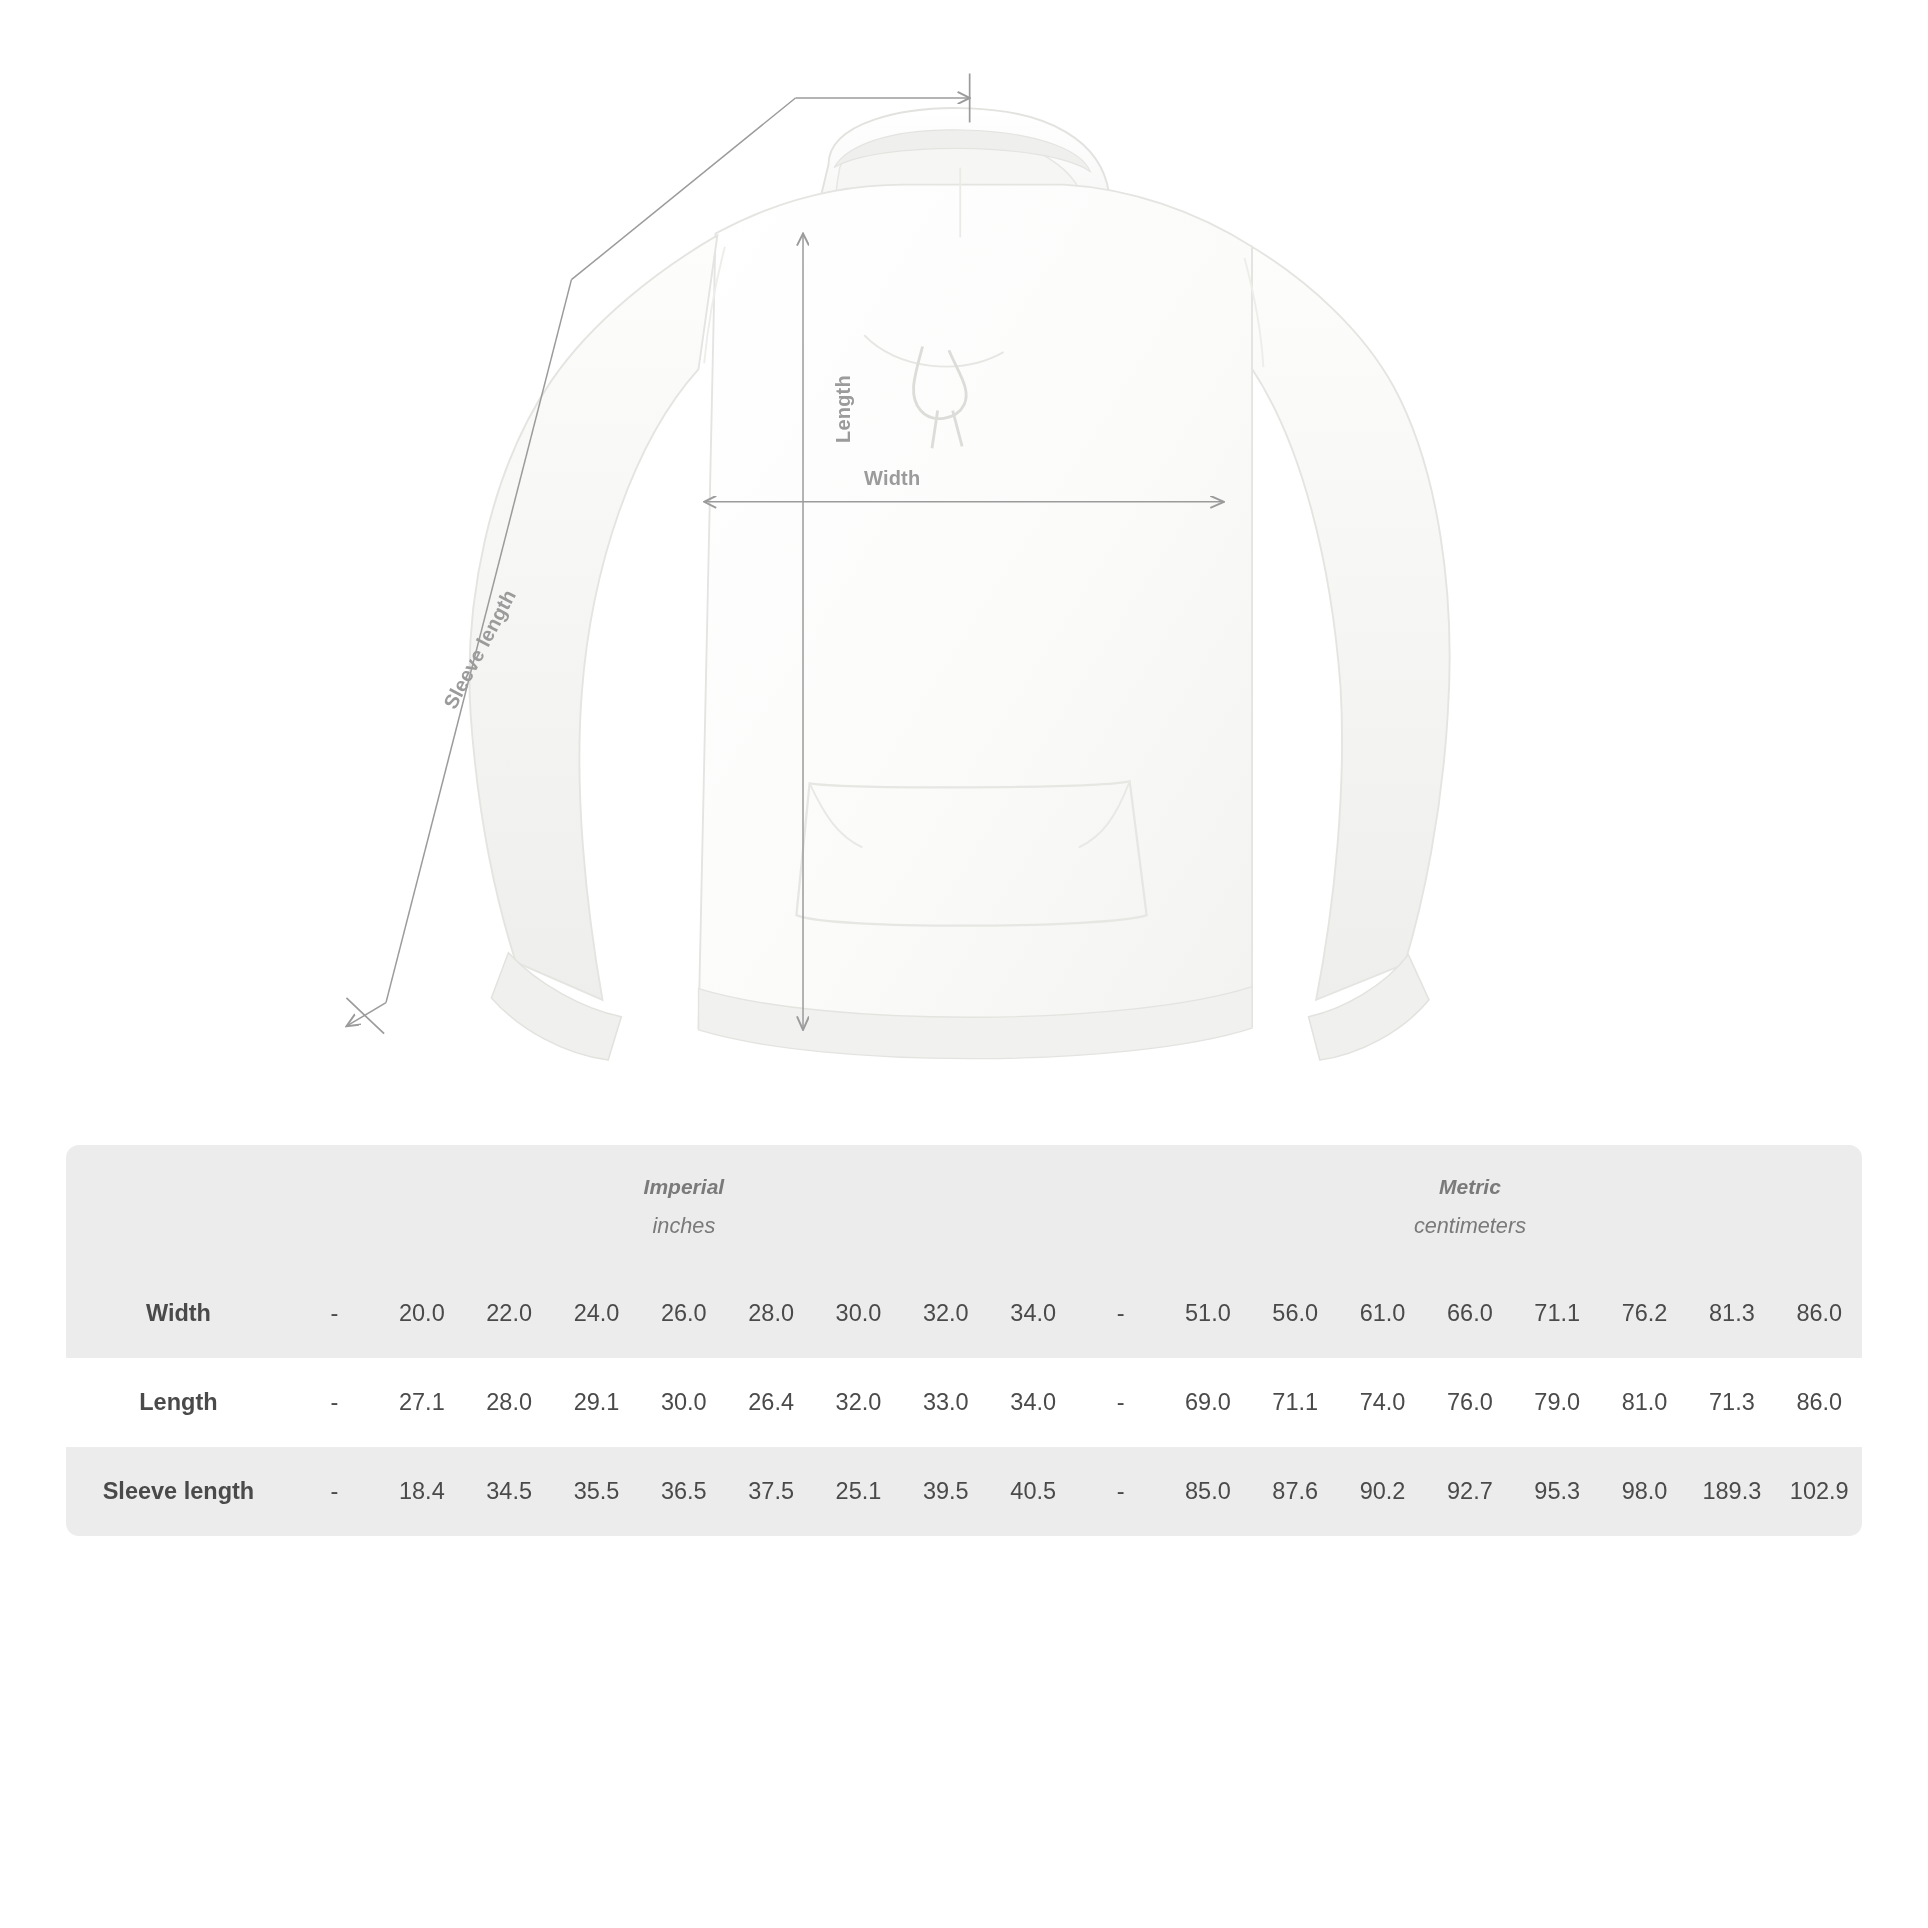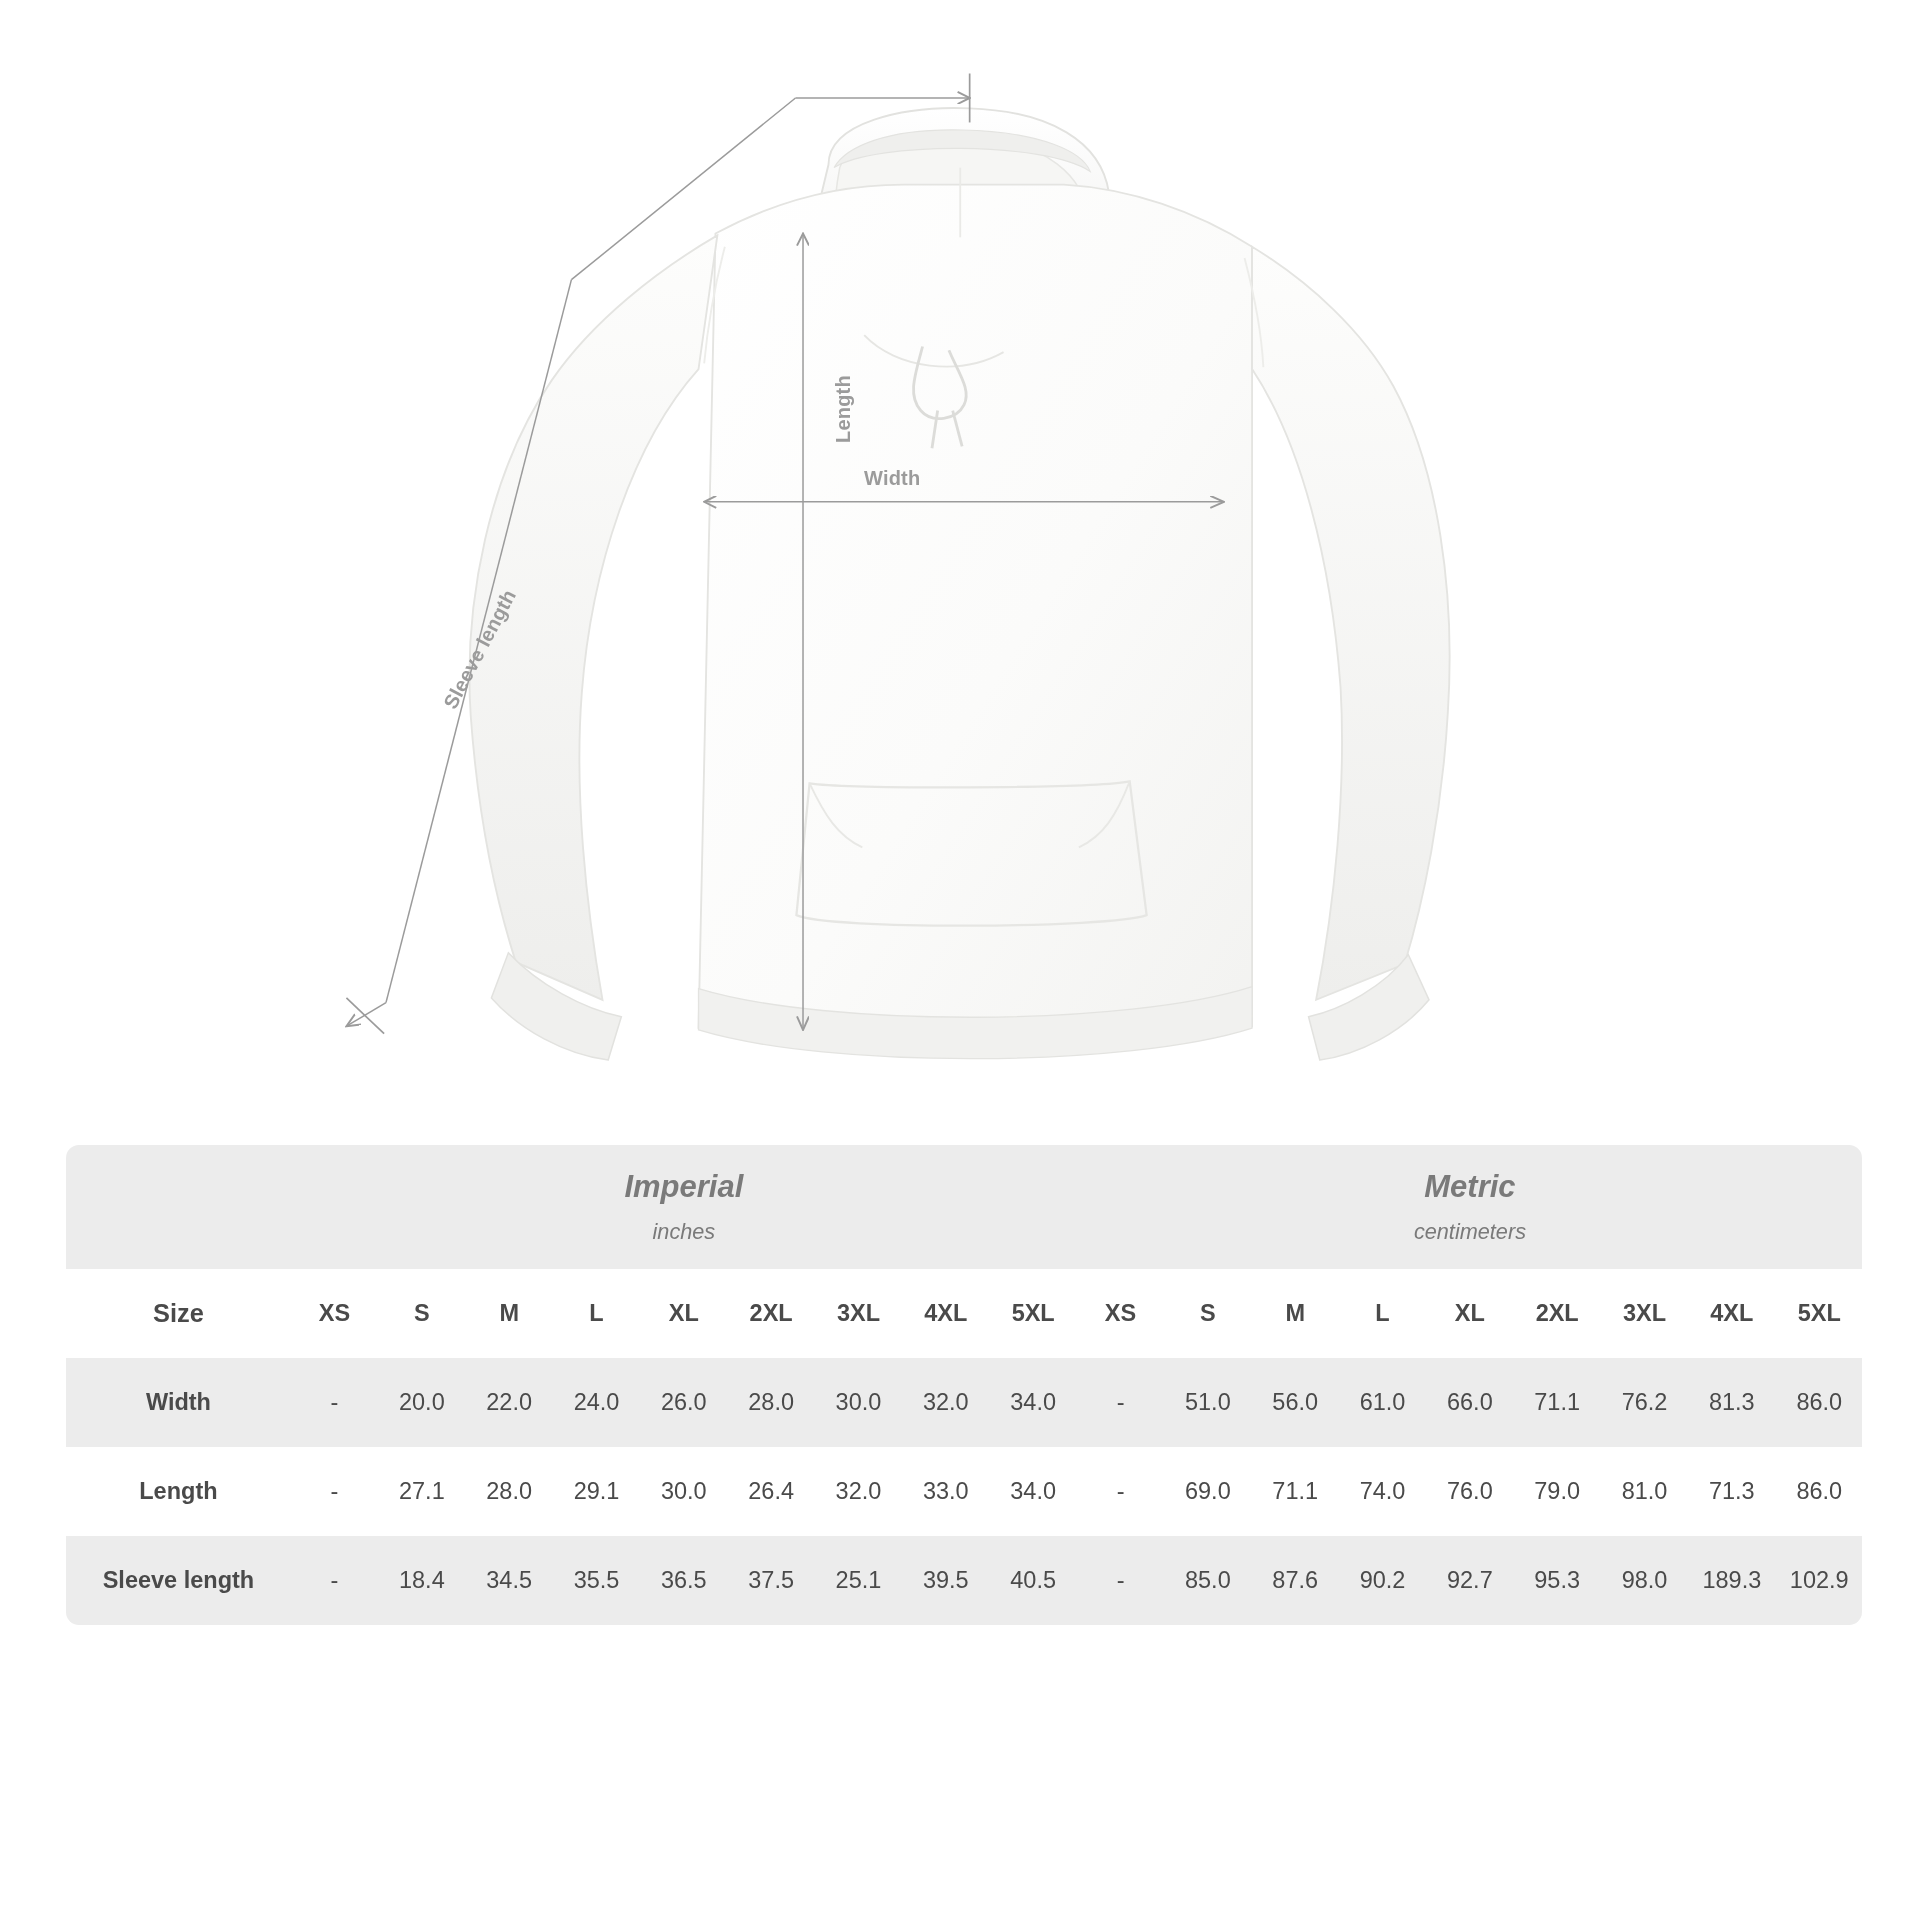--- a/index.html
+++ b/index.html
@@ -86,21 +86,21 @@
     font-size: 23.5px;
     color: #4a4a4a;
     border: none;
   }
   .unit-row td {
     background: #ececec;
     height: 124px;
     padding: 0;
   }
   .unit-name {
-    font-size: 31px;
+    font-size: 21px;
     font-weight: bold;
     font-style: italic;
     color: #7a7a7a;
     line-height: 1.15;
   }
   .unit-sub {
     font-size: 21.7px;
     font-style: italic;
     color: #7a7a7a;
     margin-top: 14px;
@@ -243,41 +243,20 @@
           <td colspan="9">
             <div class="unit-name">Imperial</div>
             <div class="unit-sub">inches</div>
           </td>
           <td colspan="9">
             <div class="unit-name">Metric</div>
             <div class="unit-sub">centimeters</div>
           </td>
         </tr>
 
-        <tr class="head-row">
-          <td class="rowhead">Size</td>
-          <td>XS</td>
-          <td>S</td>
-          <td>M</td>
-          <td>L</td>
-          <td>XL</td>
-          <td>2XL</td>
-          <td>3XL</td>
-          <td>4XL</td>
-          <td>5XL</td>
-          <td>XS</td>
-          <td>S</td>
-          <td>M</td>
-          <td>L</td>
-          <td>XL</td>
-          <td>2XL</td>
-          <td>3XL</td>
-          <td>4XL</td>
-          <td>5XL</td>
-        </tr>
 
         <tr class="data-row shaded">
           <td class="rowhead">Width</td>
           <td>-</td>
           <td>20.0</td>
           <td>22.0</td>
           <td>24.0</td>
           <td>26.0</td>
           <td>28.0</td>
           <td>30.0</td>

